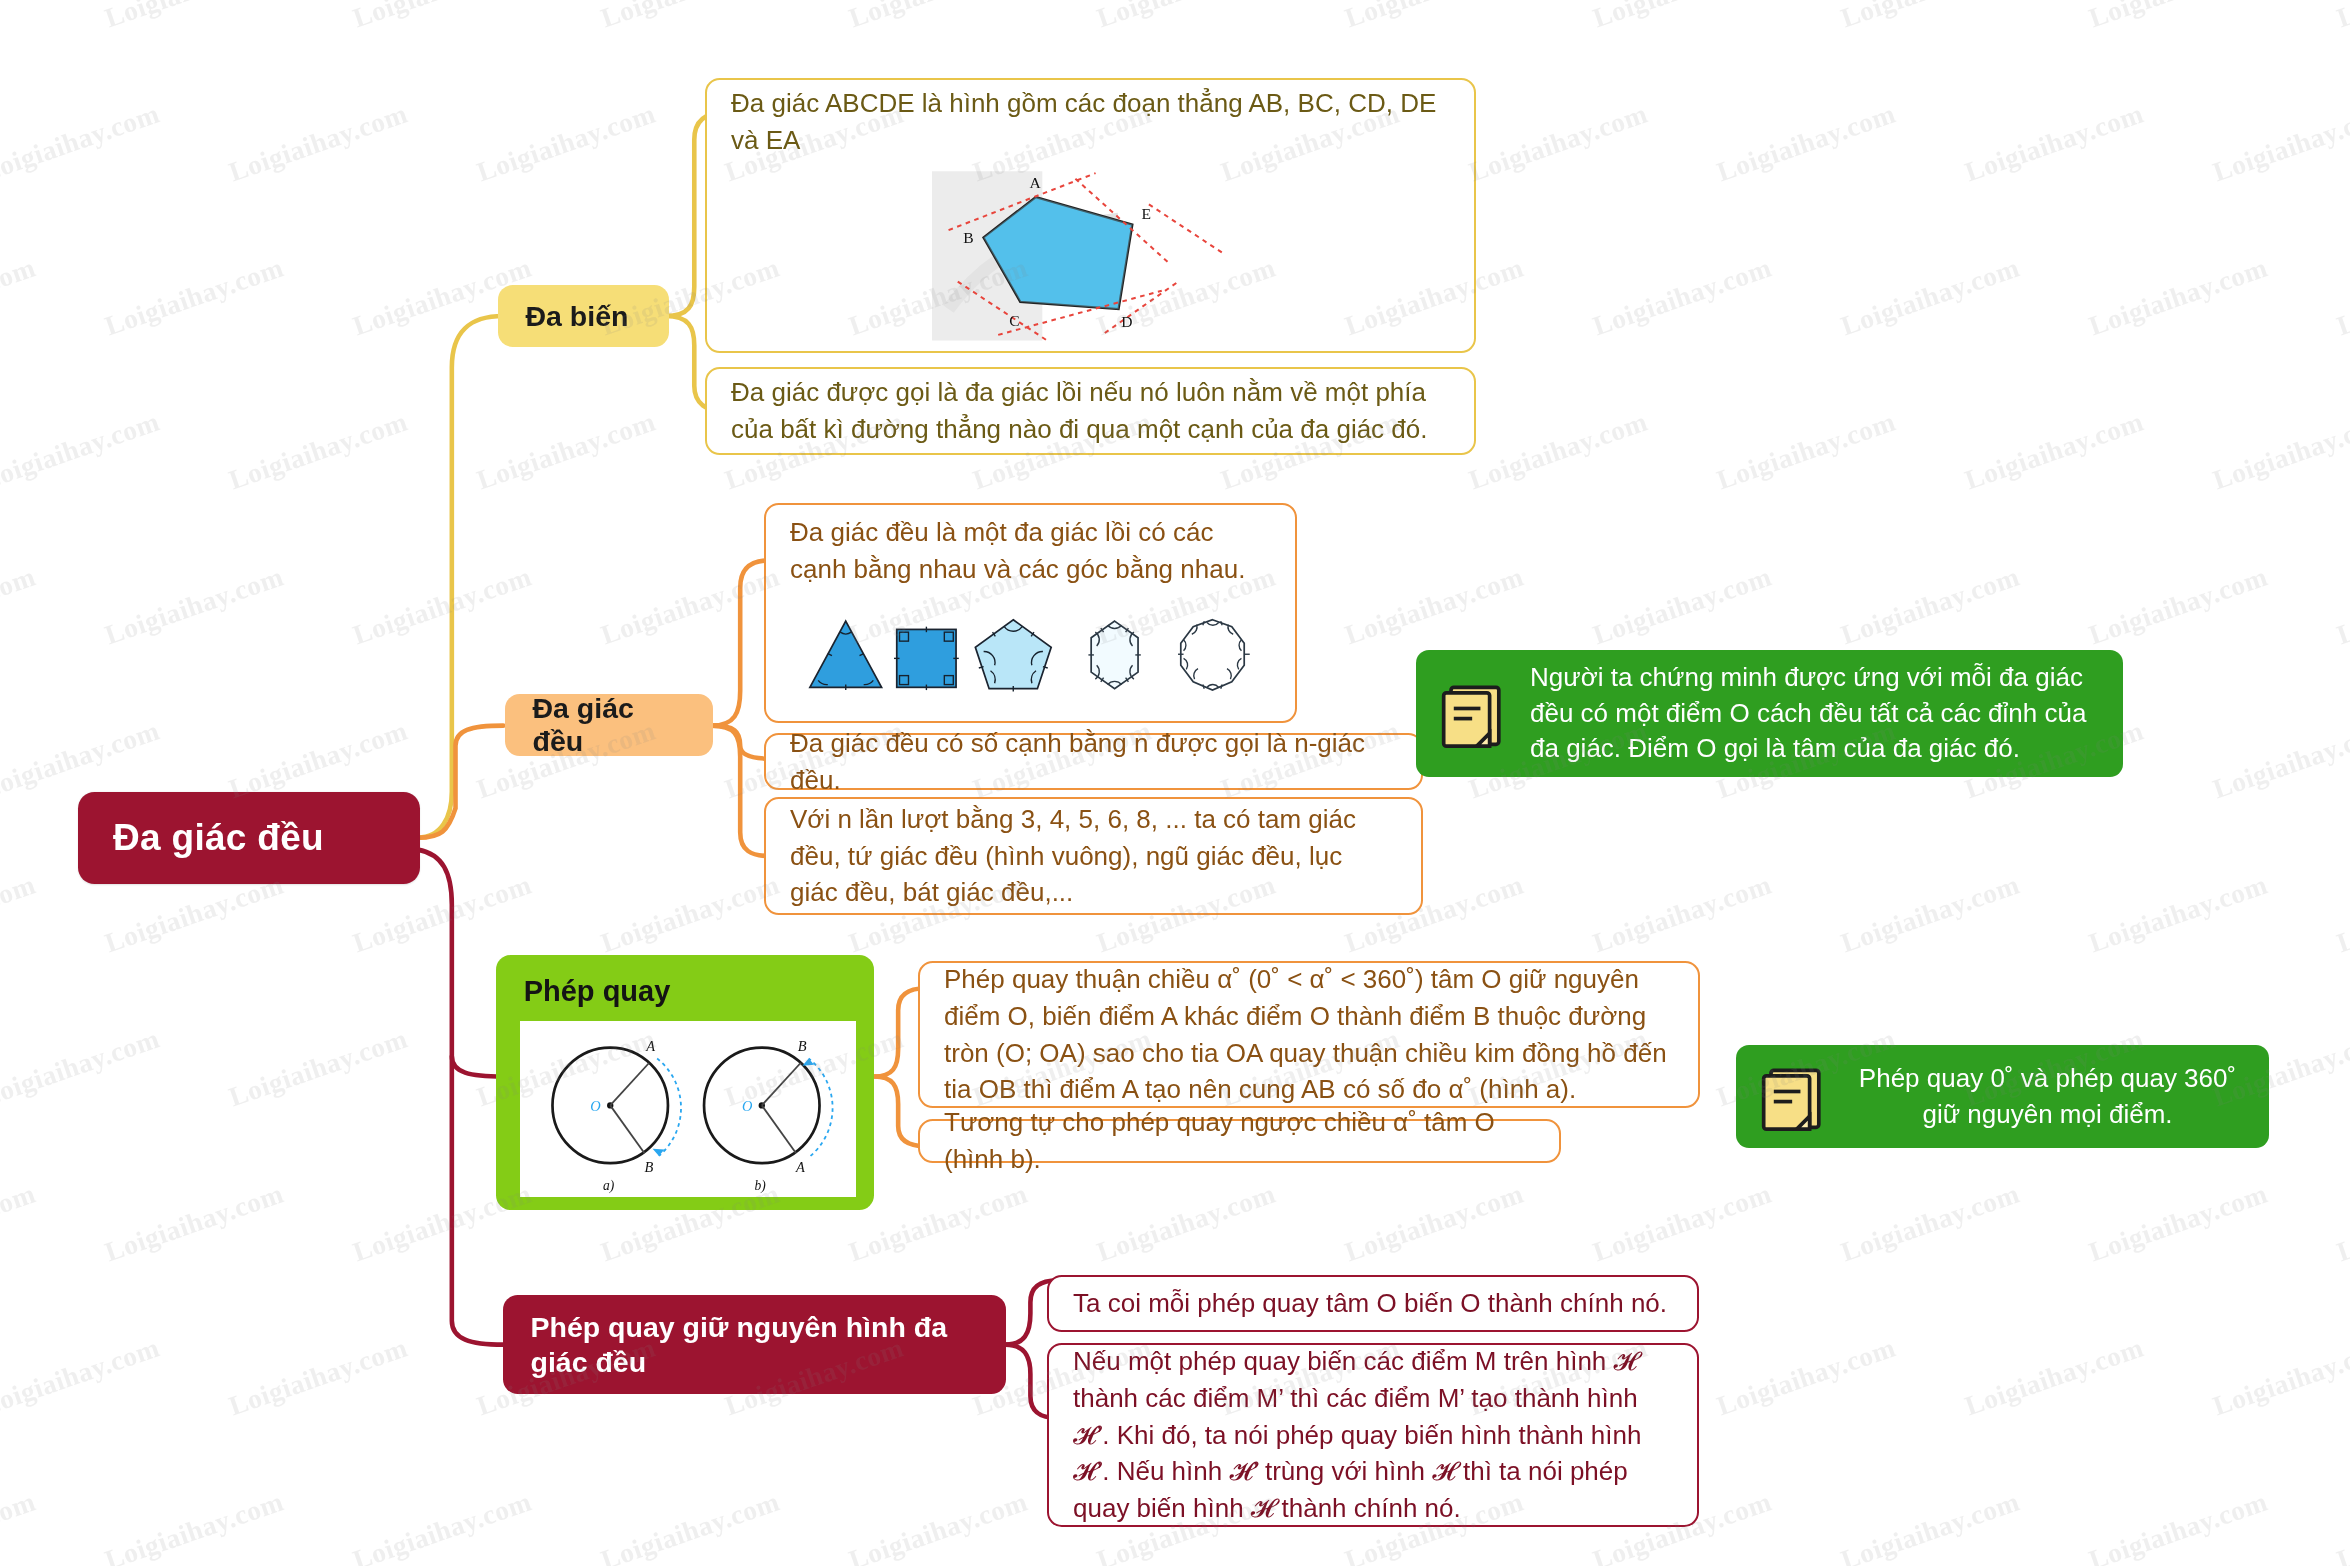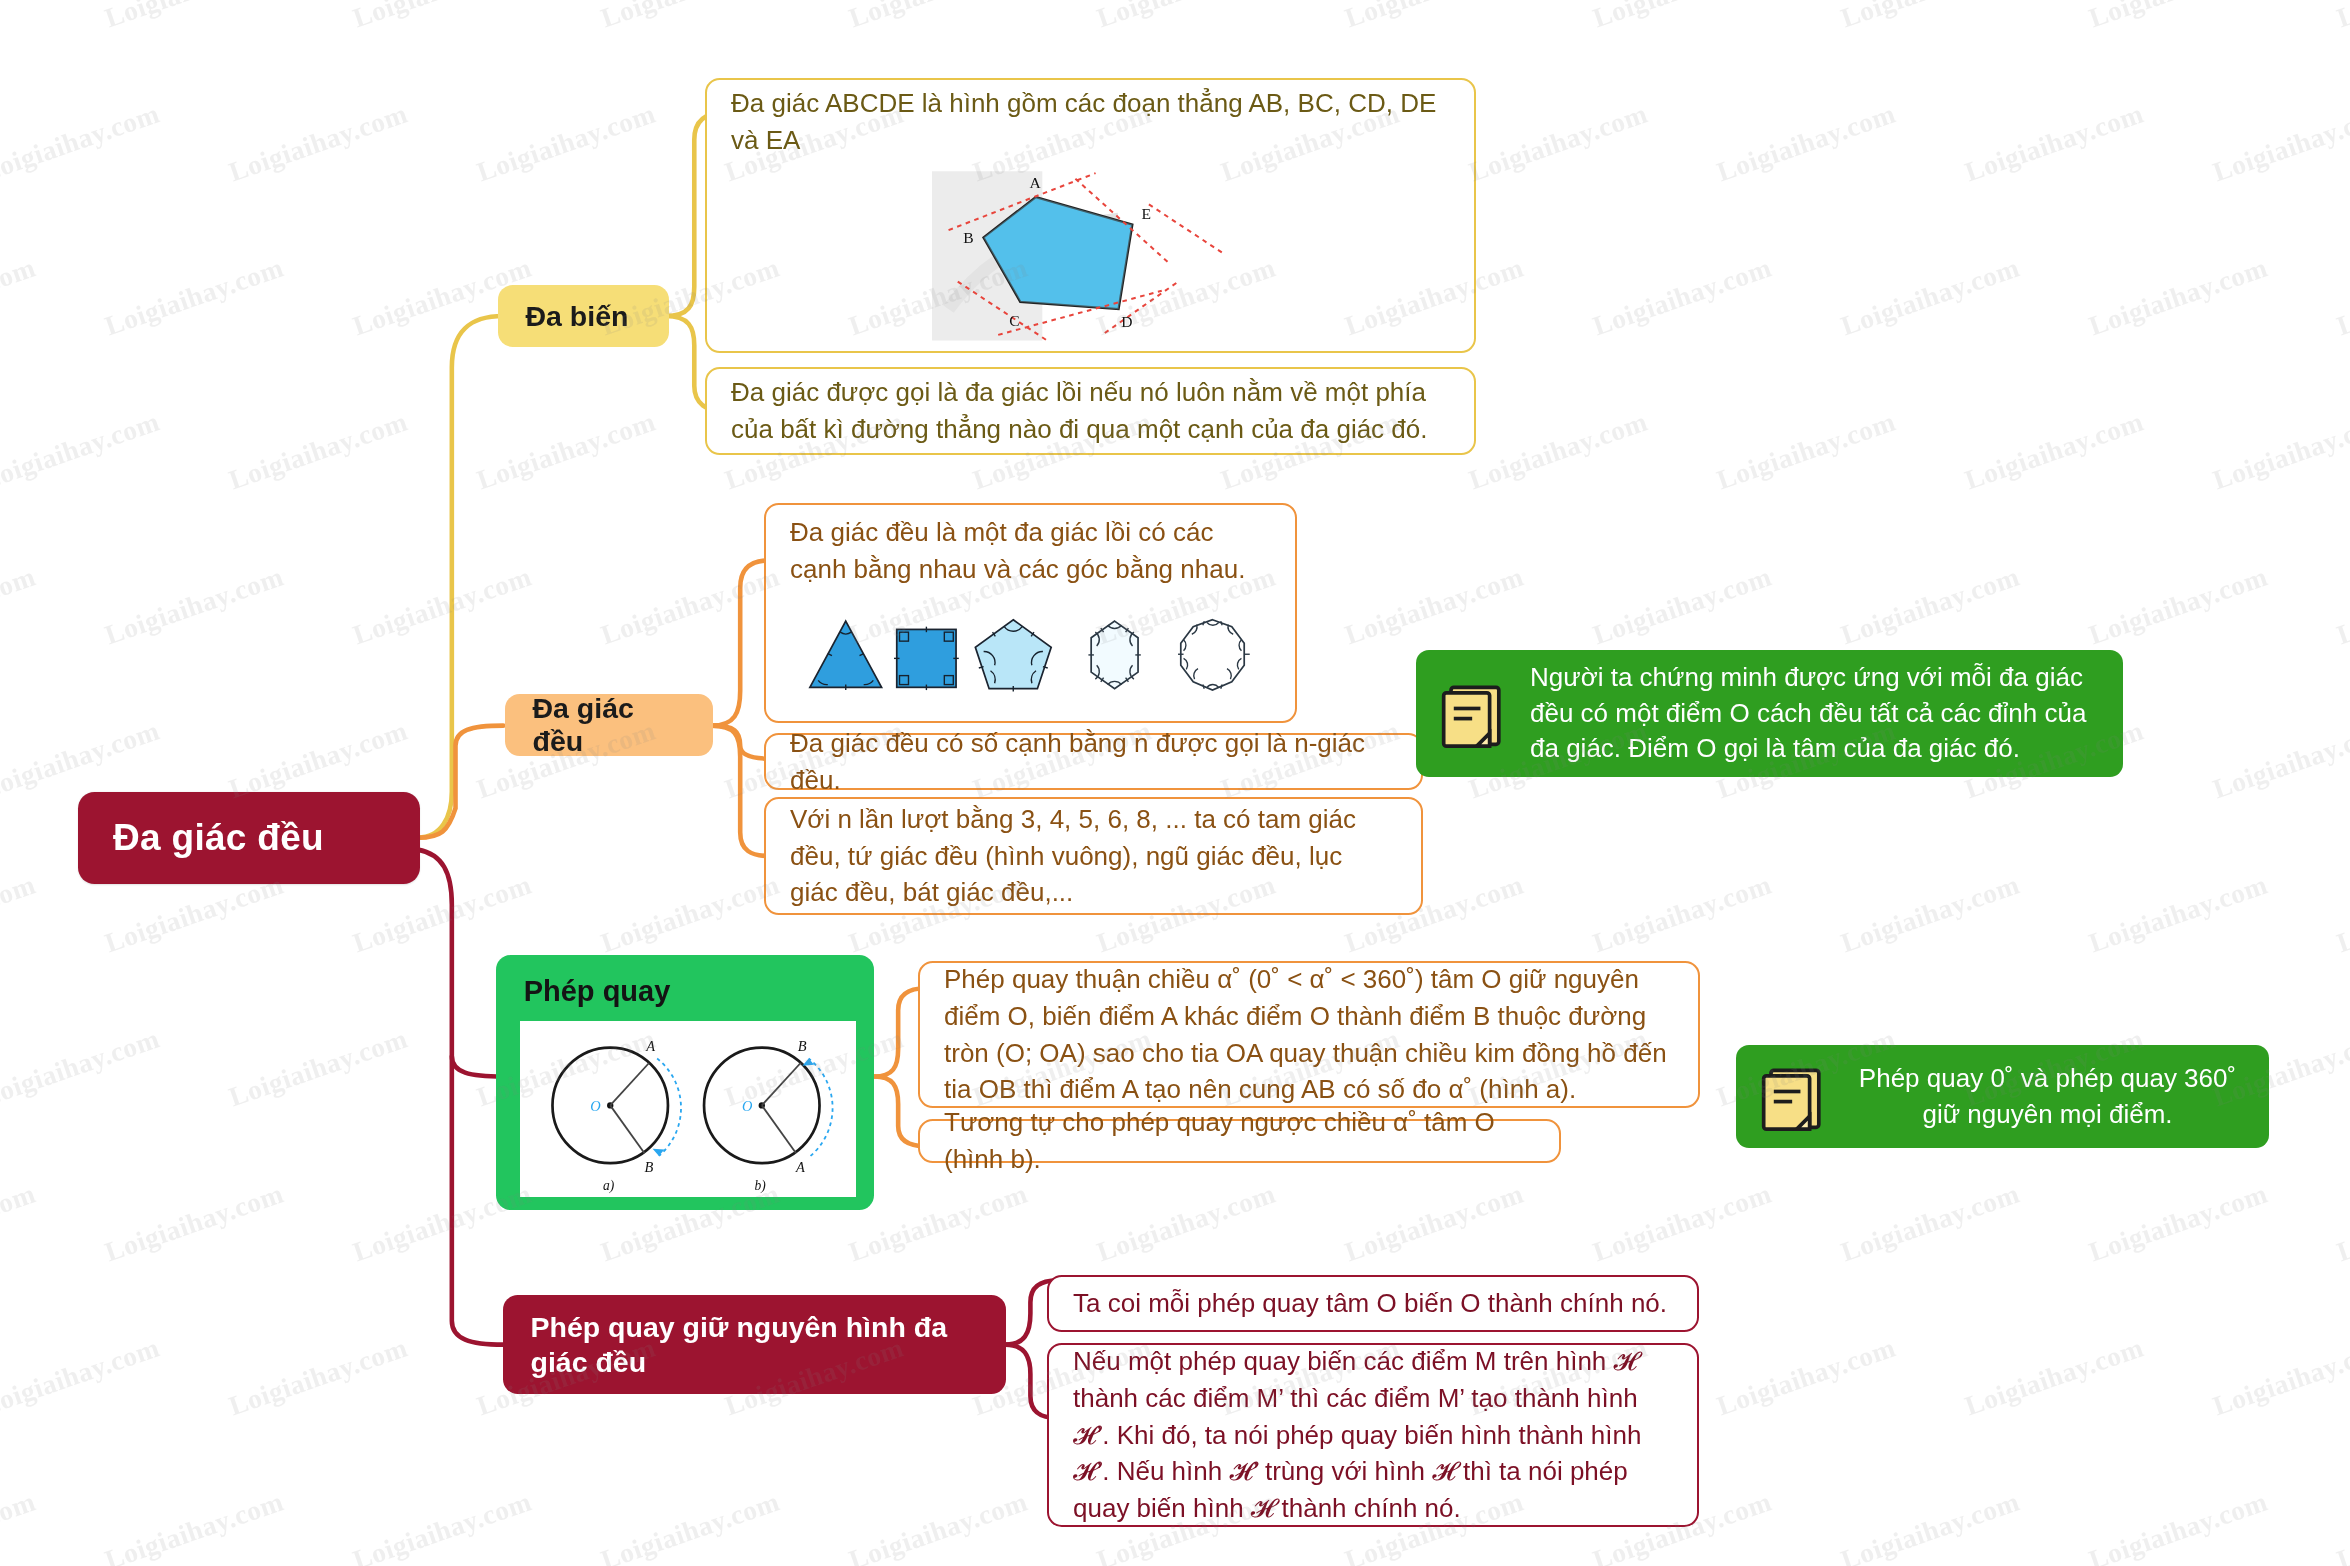--- a/index.html
+++ b/index.html
@@ -79,21 +79,21 @@
     font-size:26px;
     line-height:1.42;
   }
   .leaf.ora{border-color:#f0933c;color:#8a5113;}
   .leaf.red{border-color:#9c1430;color:#7c1025;}
 
   .leaf p{margin:0;}
 
   
   .quay-card{
-    background:#22c55e;
+    background:#84cc16;
     border-radius:14.7px;
     padding:14.7px 18.4px 20px 24px;
     box-sizing:border-box;
   }
   .quay-card .qtitle{
     color:#141414;font-size:29px;font-weight:600;margin:5.5px 0 13px 3.7px;
   }
   .quay-fig{
     background:#fff;width:100%;height:176px;box-sizing:border-box;
   }

